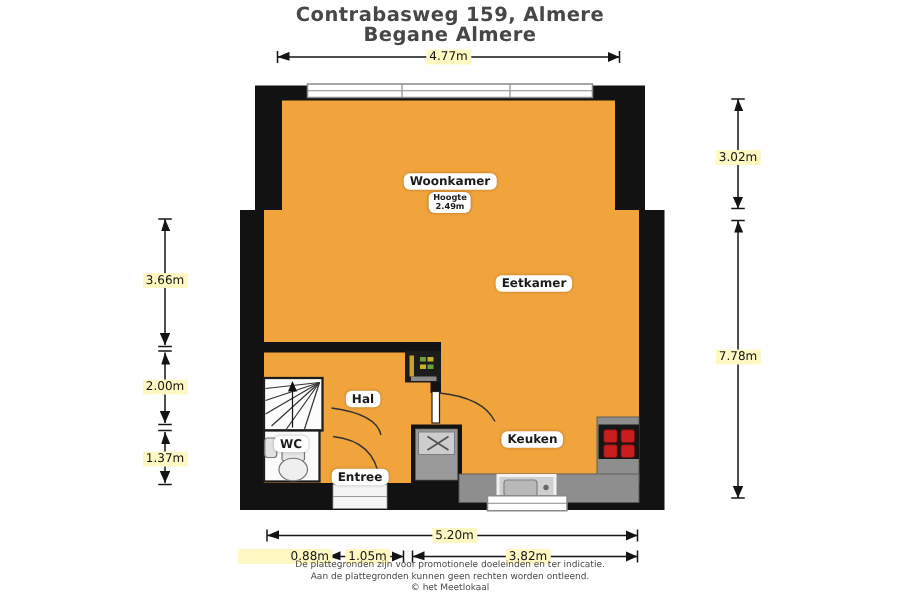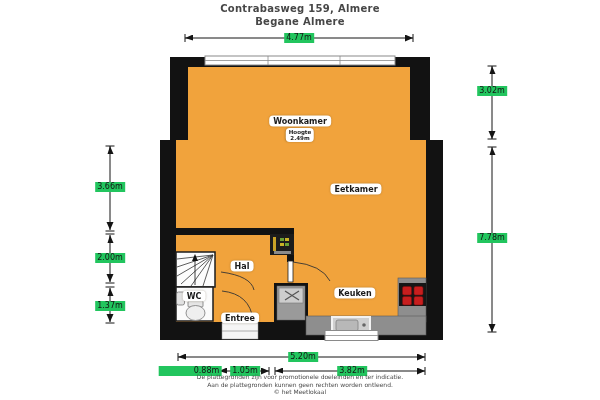--- a/index.html
+++ b/index.html
@@ -2,27 +2,27 @@
 <html><head>
 <meta charset="utf-8">
 <style>
   html,body{margin:0;padding:0;background:#ffffff;}
   #canvas{
     position:relative;width:600px;height:400px;background:#ffffff;overflow:hidden;
     font-family:"DejaVu Sans", sans-serif;
   }
   .title-line{
     position:absolute;left:0;width:100%;text-align:center;
-    font-size:10px;font-weight:bold;color:#474747;letter-spacing:0.3px;
+    font-size:13px;font-weight:bold;color:#474747;letter-spacing:0.3px;
   }
   #title1{top:3px;}
   #title2{top:16px;}
   .dim-label{
     position:absolute;transform:translate(-50%,-50%);
-    background:#22c55e;padding:0 2px;font-size:8px;color:#141414;white-space:nowrap;line-height:10px;
+    background:#fef9c3;padding:0 2px;font-size:8px;color:#141414;white-space:nowrap;line-height:10px;
   }
   .room-pill{
     position:absolute;transform:translate(-50%,-50%);
     background:#ffffff;border-radius:4px;padding:1px 4px;
     font-size:8px;font-weight:bold;color:#1b1b1b;white-space:nowrap;line-height:9px;
     box-shadow:0 0 2px rgba(60,40,0,0.35);
   }
   .room-pill.small{font-size:5.5px;font-weight:bold;text-align:center;line-height:6px;padding:1px 3px;}
   .footer-line{
     position:absolute;left:0;width:100%;text-align:center;
@@ -199,21 +199,21 @@
     <span style="display:block;">Hoogte</span>
     <span style="display:block;">2.49m</span>
   </div>
   <div class="room-pill" style="left:356px;top:189px;text-align:right;">Eetkamer</div>
   <div class="room-pill" style="left:242px;top:266px;">Hal</div>
   <div class="room-pill" style="left:194px;top:296px;">WC</div>
   <div class="room-pill" style="left:240px;top:318px;">Entree</div>
   <div class="room-pill" style="left:355px;top:293px;">Keuken</div>
 
   <span class="dim-label" style="left:299px;top:38px;">4.77m</span>
-  <span class="dim-label" style="left:492px;top:91px;">3.02m</span>
+  <span class="dim-label" style="left:492px;top:105px;">3.02m</span>
   <span class="dim-label" style="left:492px;top:238px;">7.78m</span>
   <span class="dim-label" style="left:110px;top:187px;">3.66m</span>
   <span class="dim-label" style="left:110px;top:258px;">2.00m</span>
   <span class="dim-label" style="left:110px;top:306px;">1.37m</span>
   <span class="dim-label" style="left:303px;top:357px;">5.20m</span>
   <span class="dim-label" style="left:190px;top:371px;padding-left:35px;">0.88m</span>
   <span class="dim-label" style="left:245px;top:371px;">1.05m</span>
   <span class="dim-label" style="left:352px;top:371px;">3.82m</span>
 
   <div id="footer1" class="footer-line">De plattegronden zijn voor promotionele doeleinden en ter indicatie.</div>

